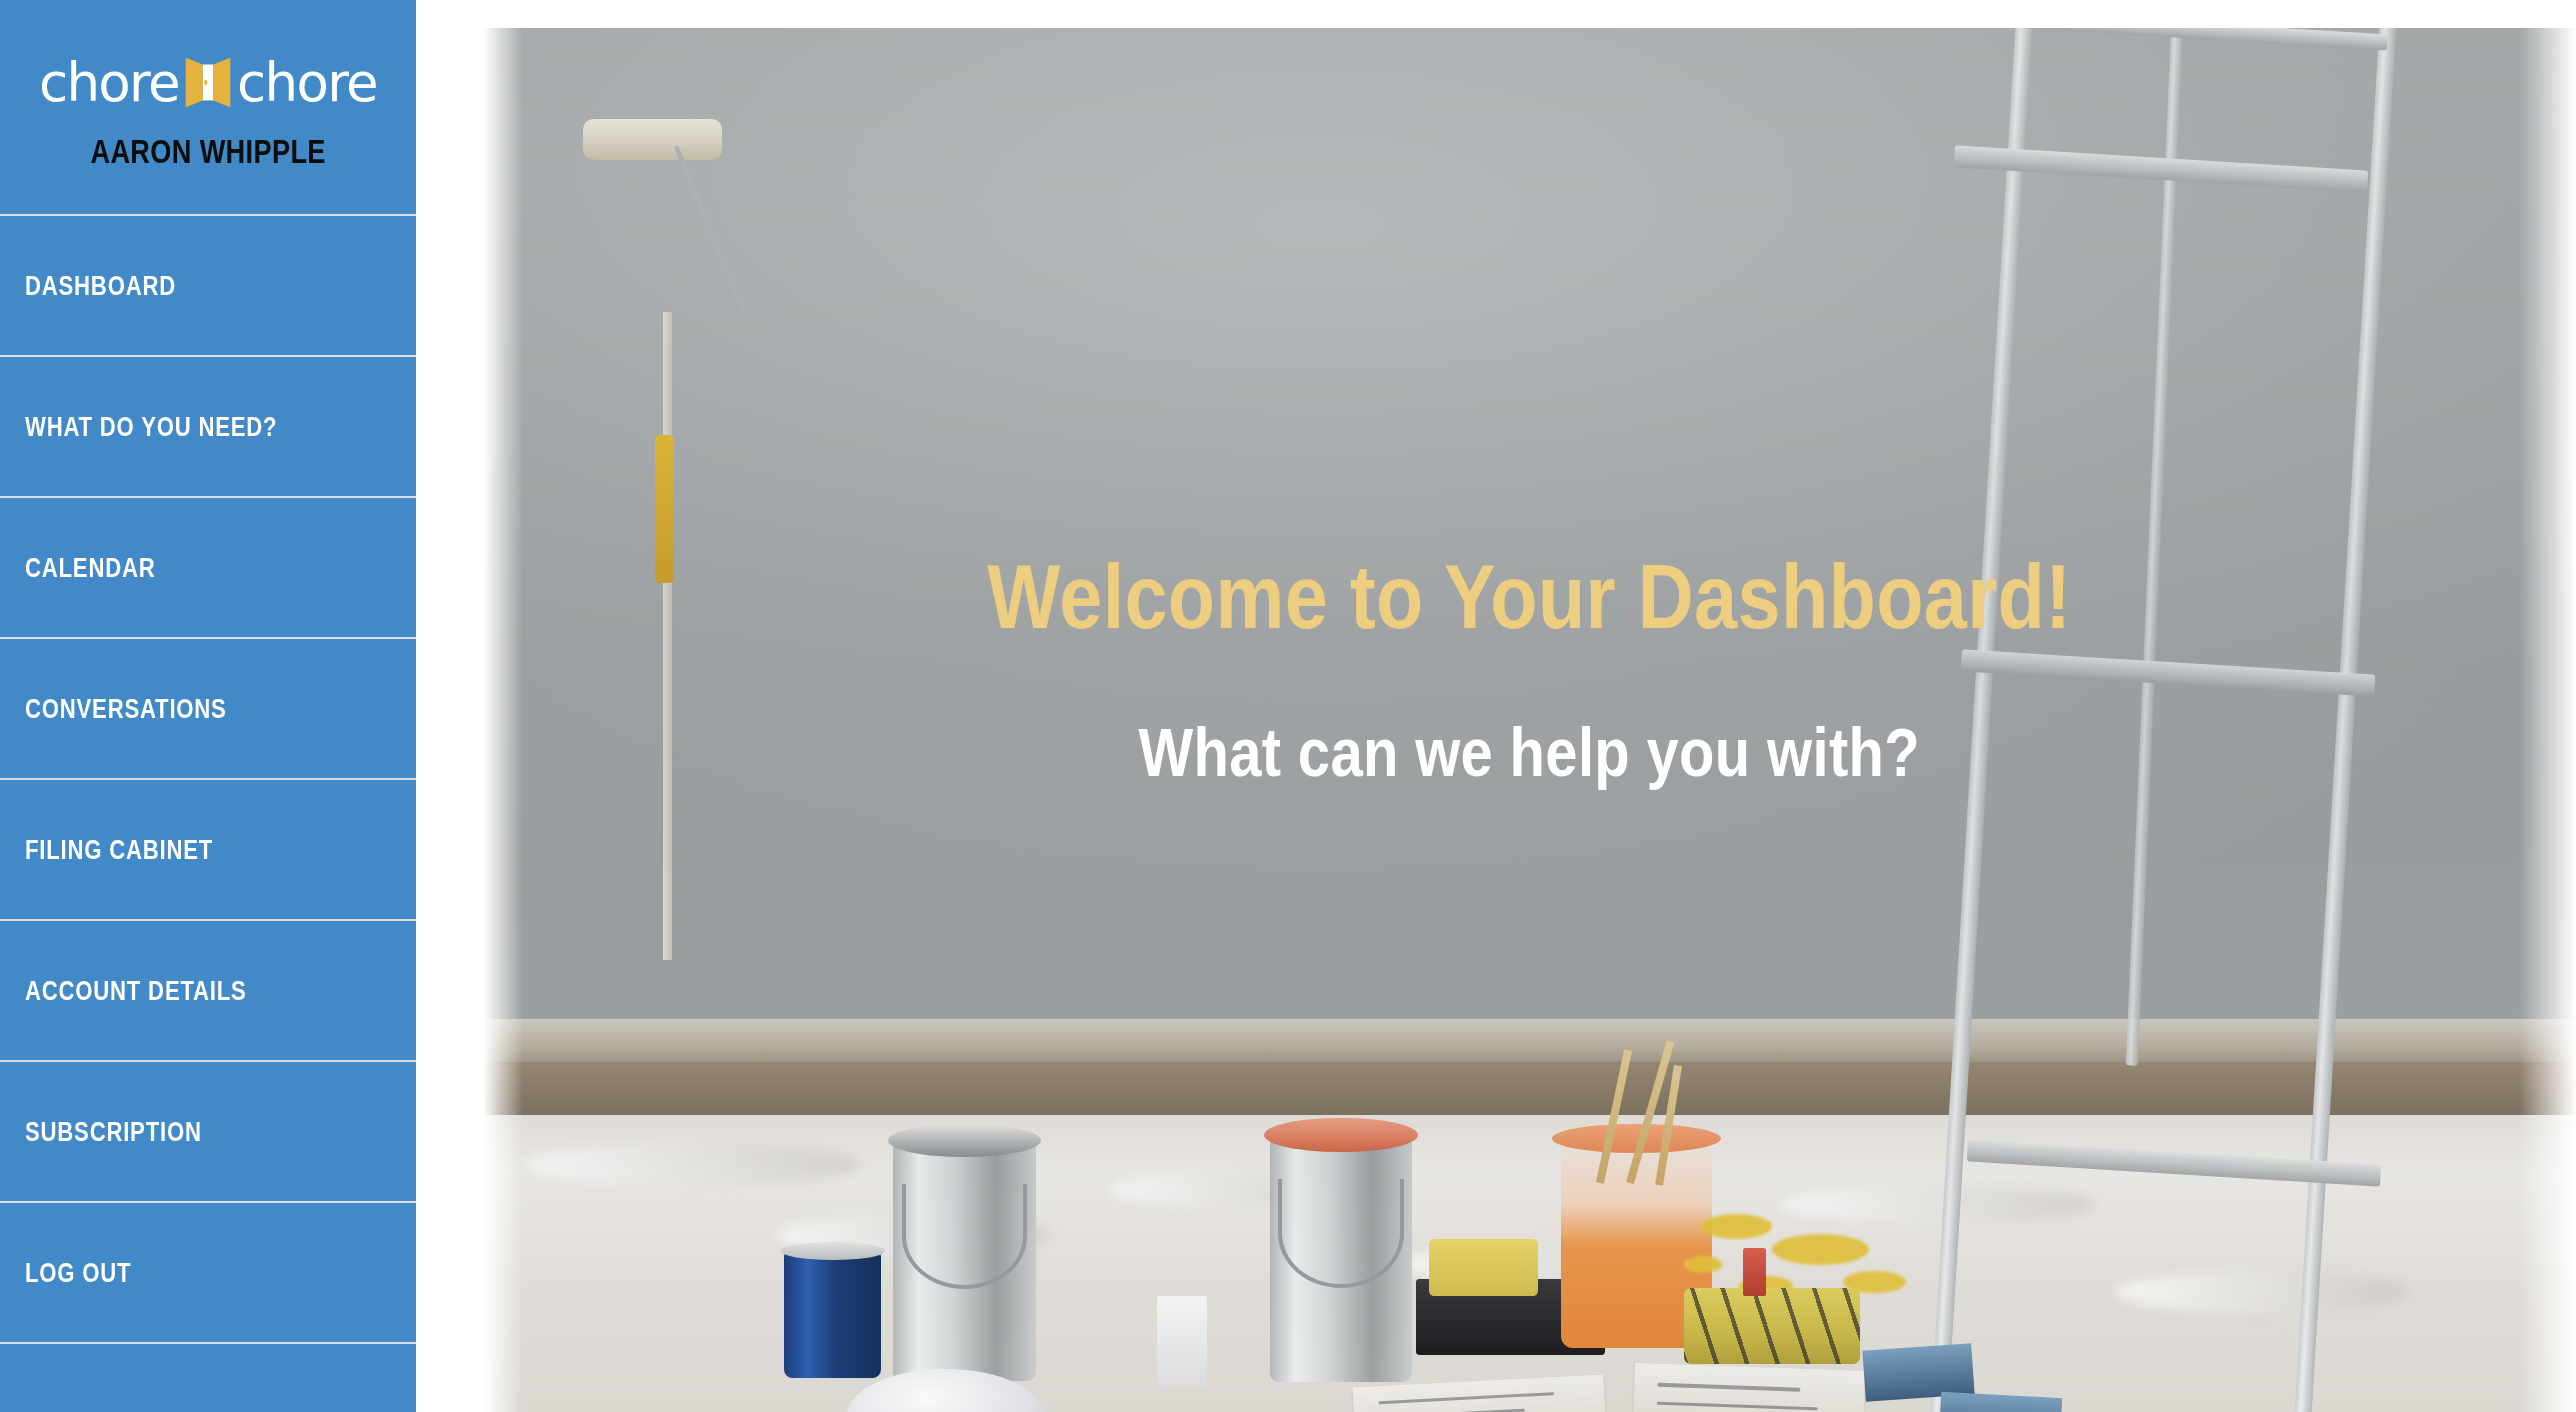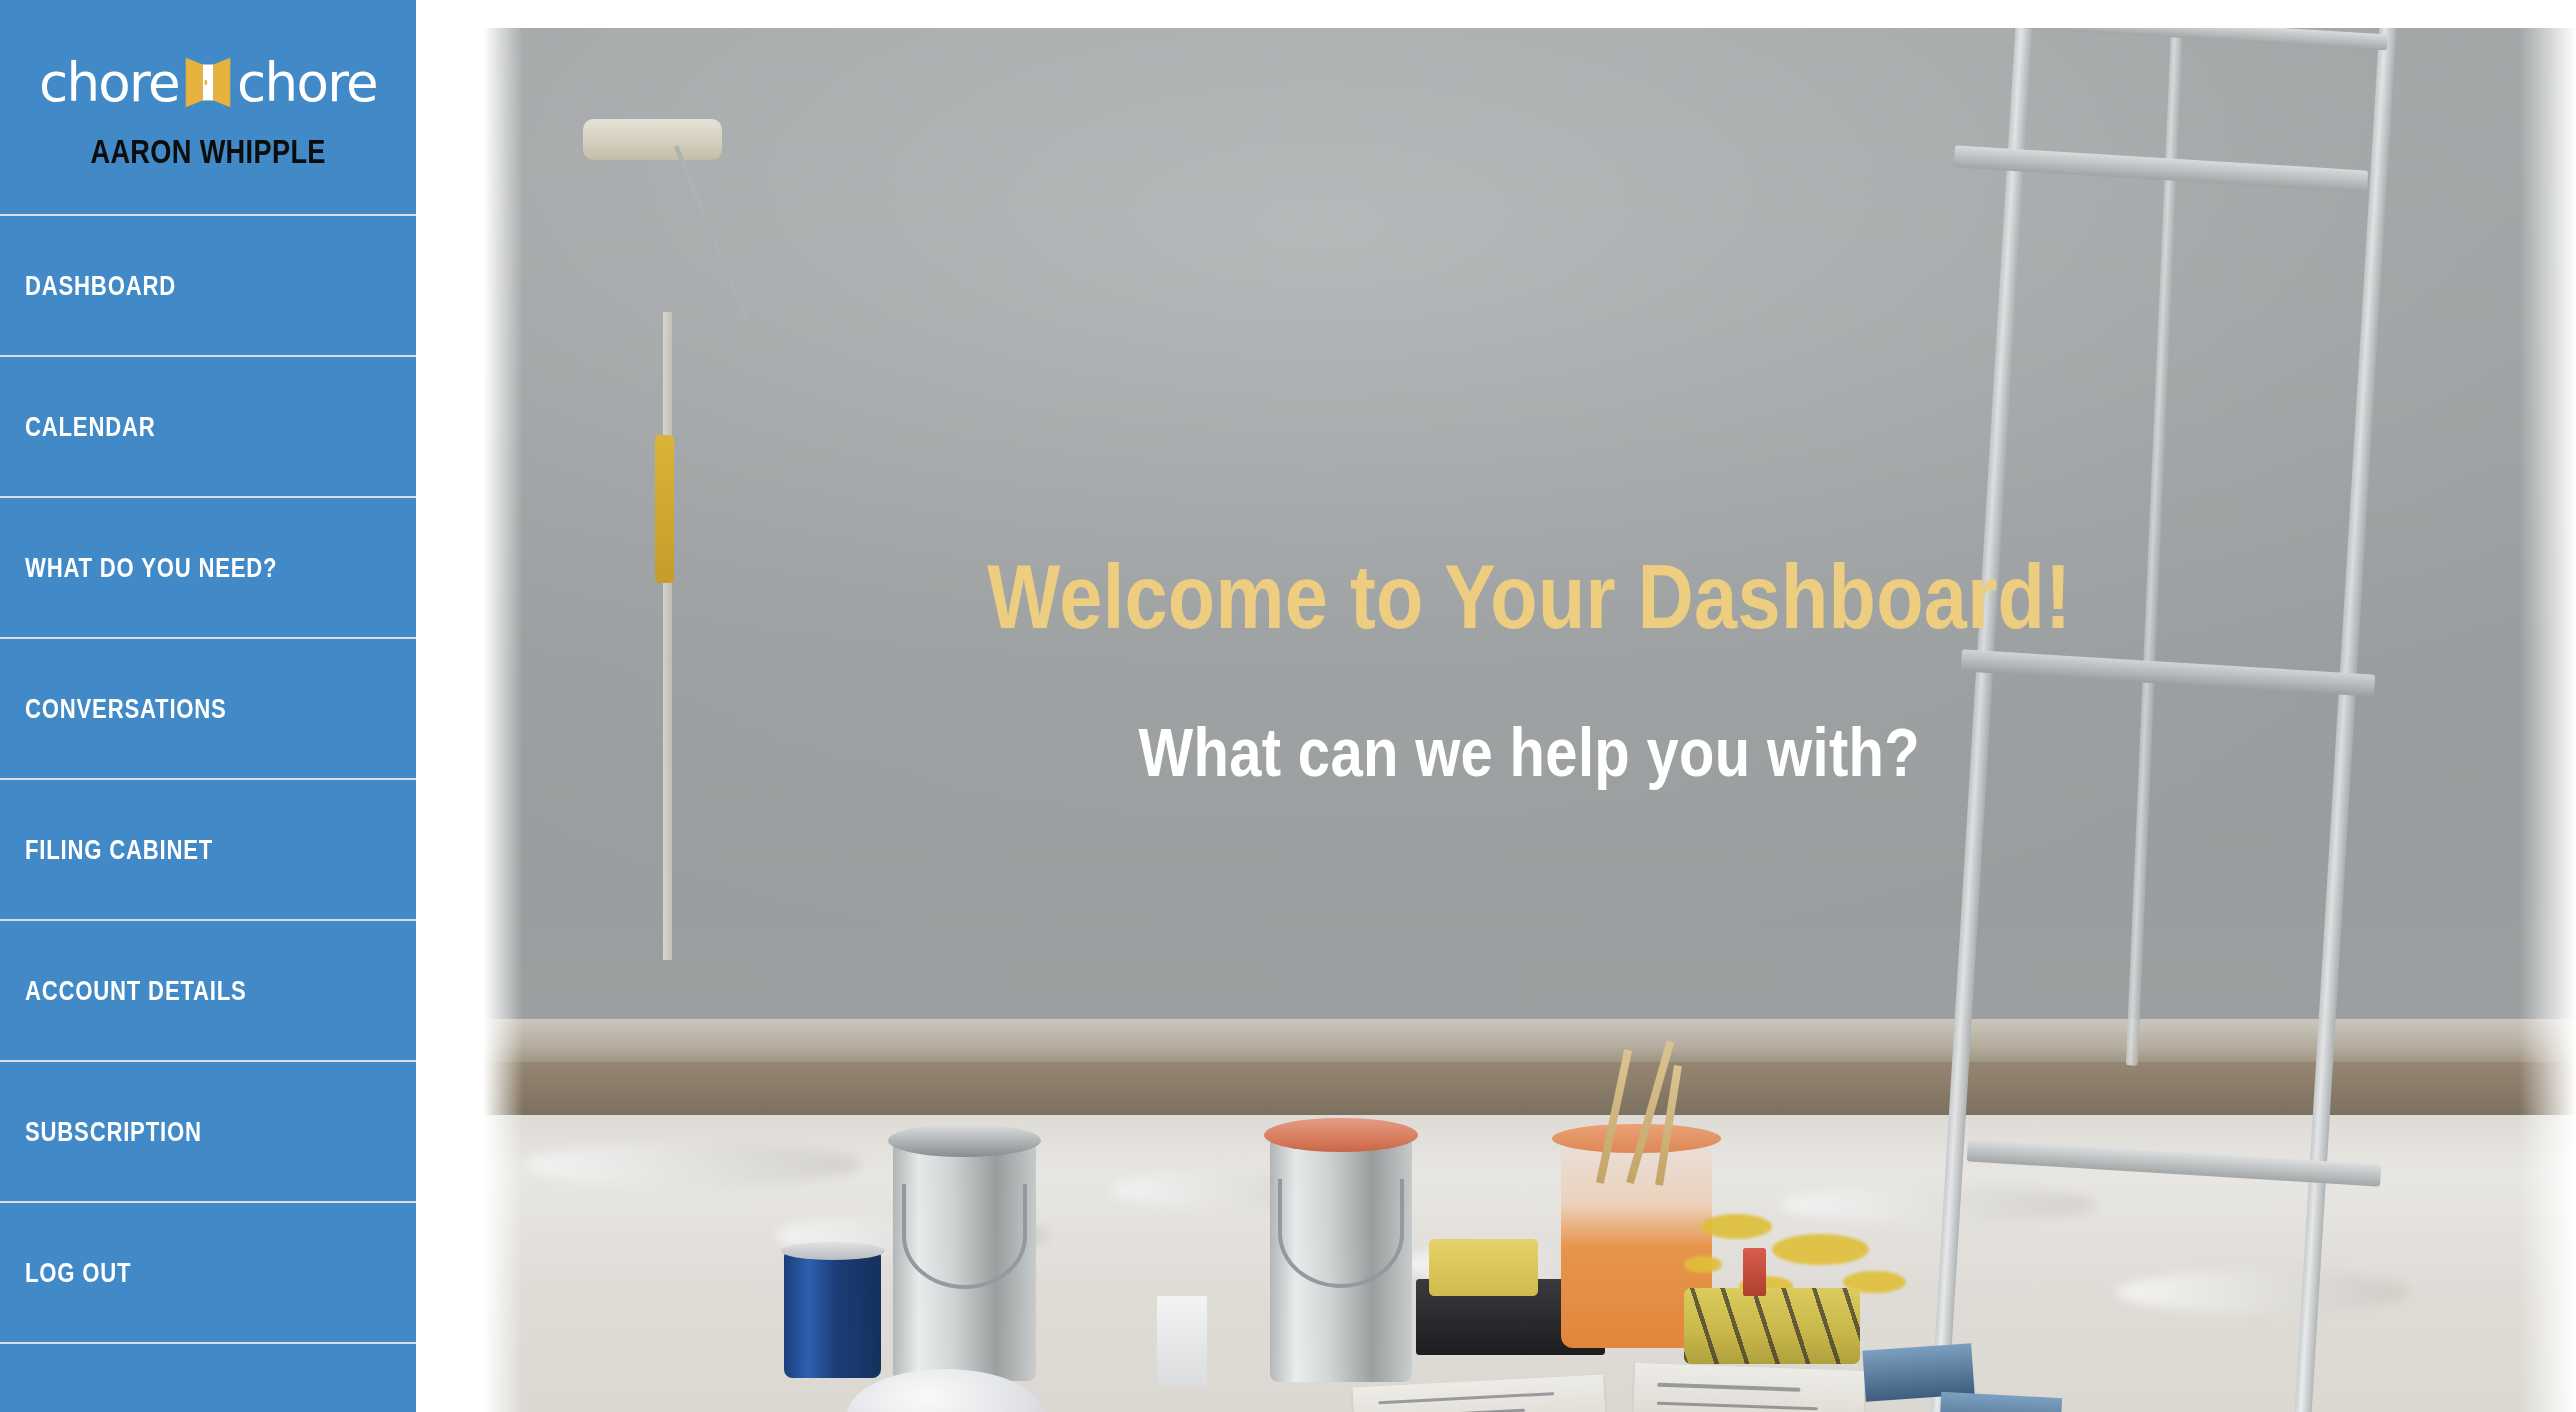--- a/index.html
+++ b/index.html
@@ -295,24 +295,24 @@
         <span class="logo-word">chore</span>
       </div>
       <div id="account-name">AARON WHIPPLE</div>
     </div>
 
     <nav id="sidebar-nav">
       <div class="nav-item">
         <span class="nav-label">DASHBOARD</span>
       </div>
       <div class="nav-item">
+        <span class="nav-label">WHAT DO YOU NEED?</span>
+      </div>
+      <div class="nav-item">
         <span class="nav-label">CALENDAR</span>
-      </div>
-      <div class="nav-item">
-        <span class="nav-label">WHAT DO YOU NEED?</span>
       </div>
       <div class="nav-item">
         <span class="nav-label">CONVERSATIONS</span>
       </div>
       <div class="nav-item">
         <span class="nav-label">FILING CABINET</span>
       </div>
       <div class="nav-item">
         <span class="nav-label">ACCOUNT DETAILS</span>
       </div>

